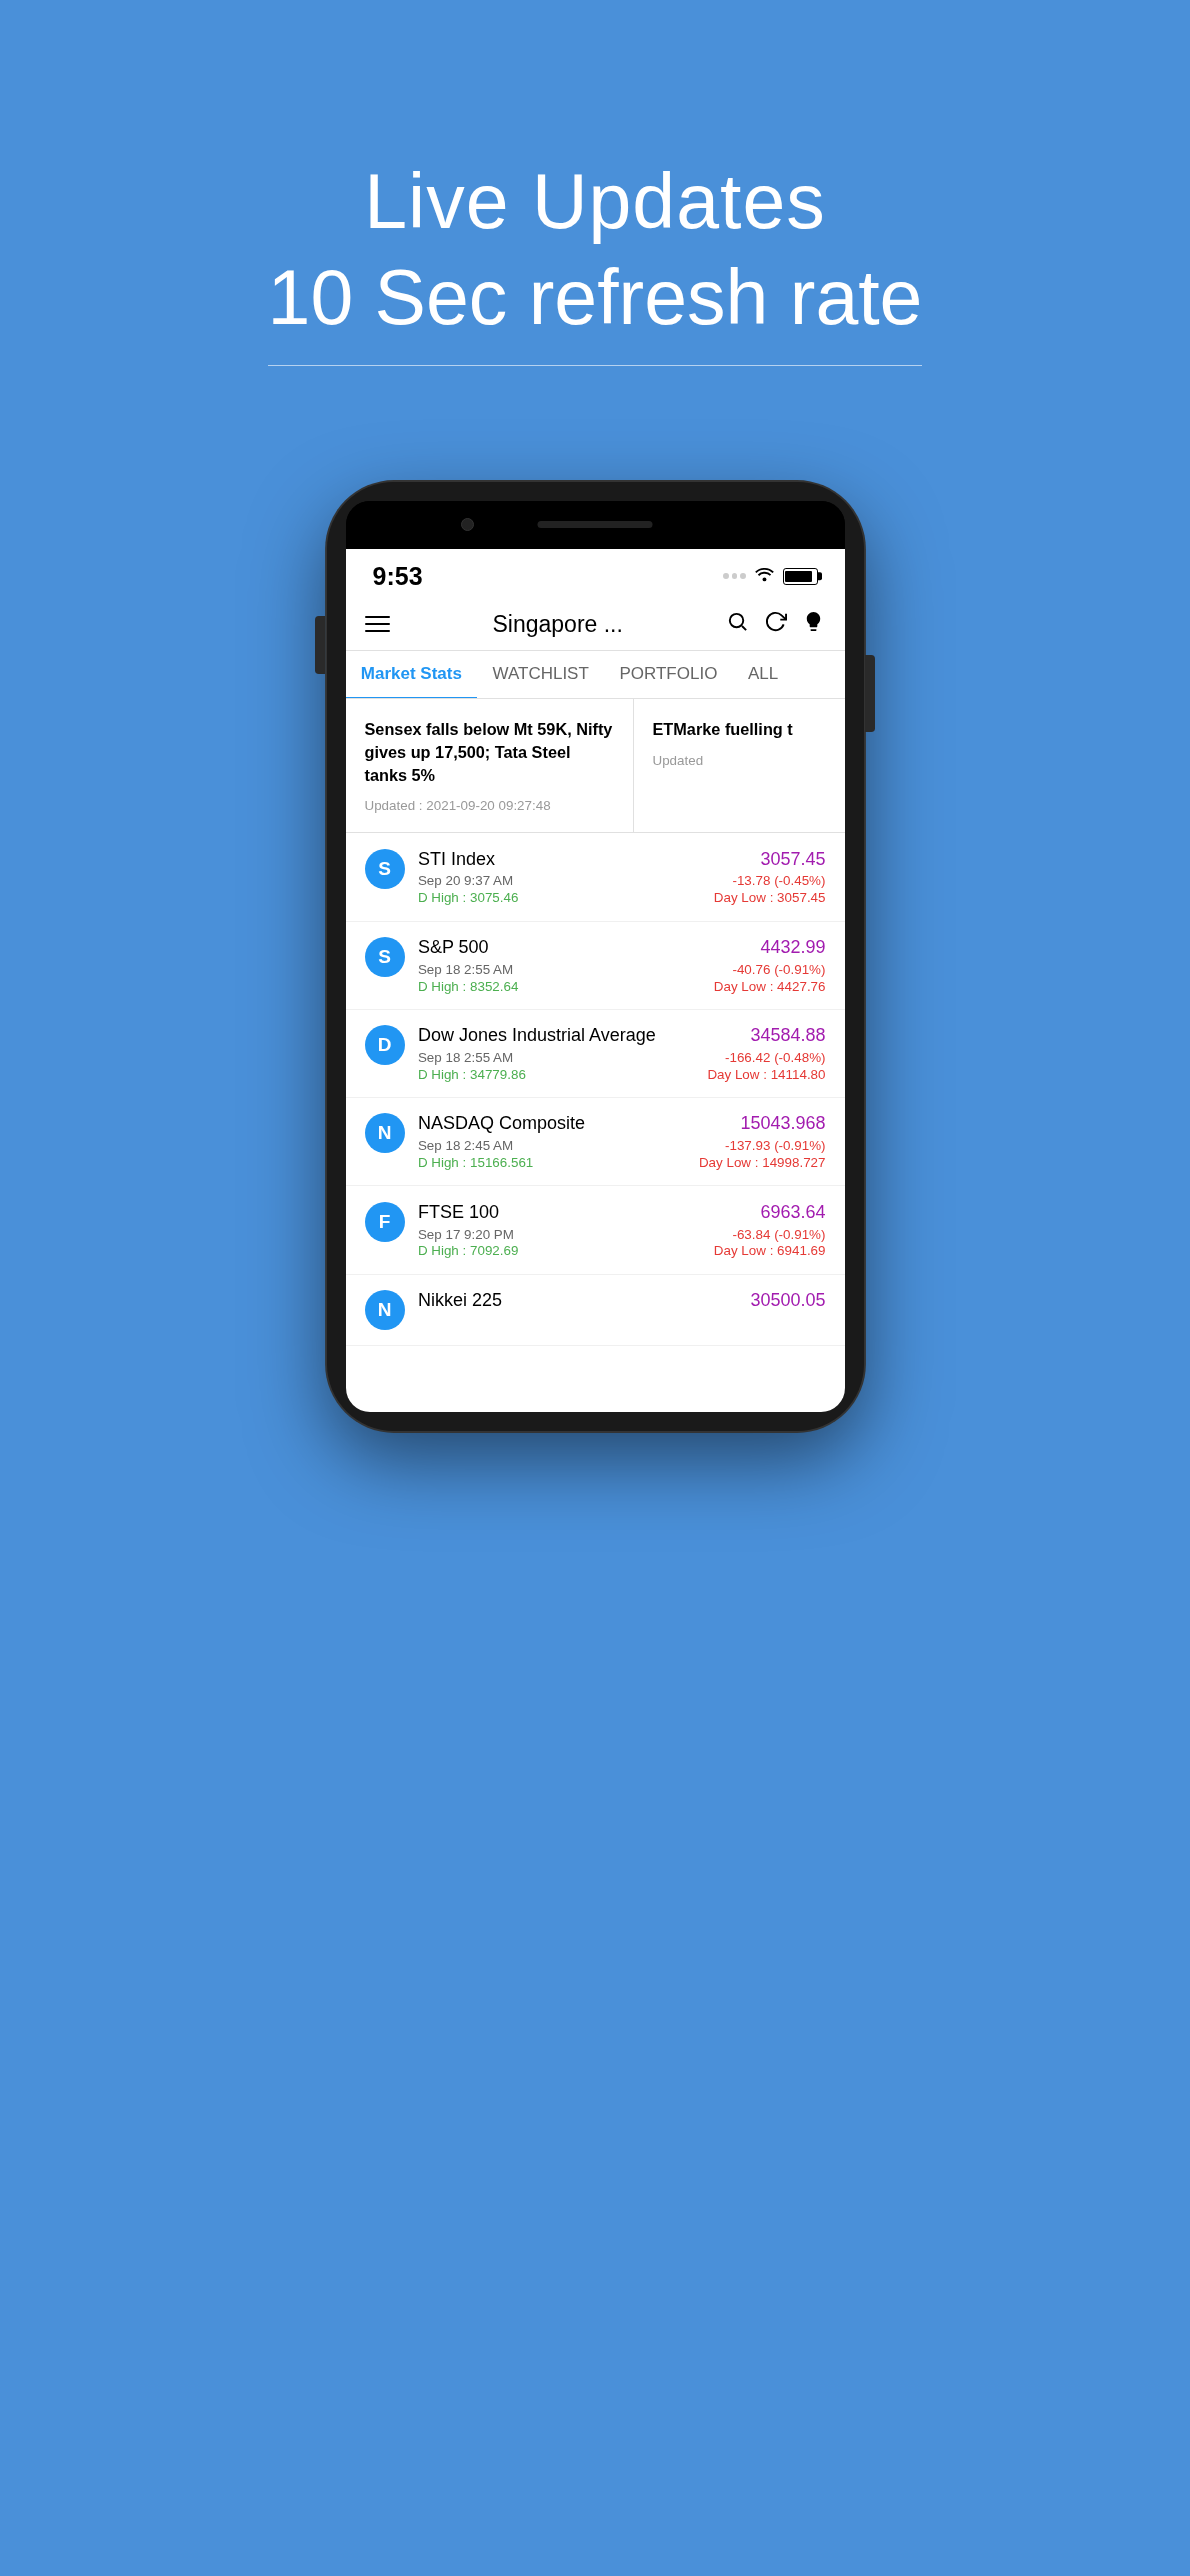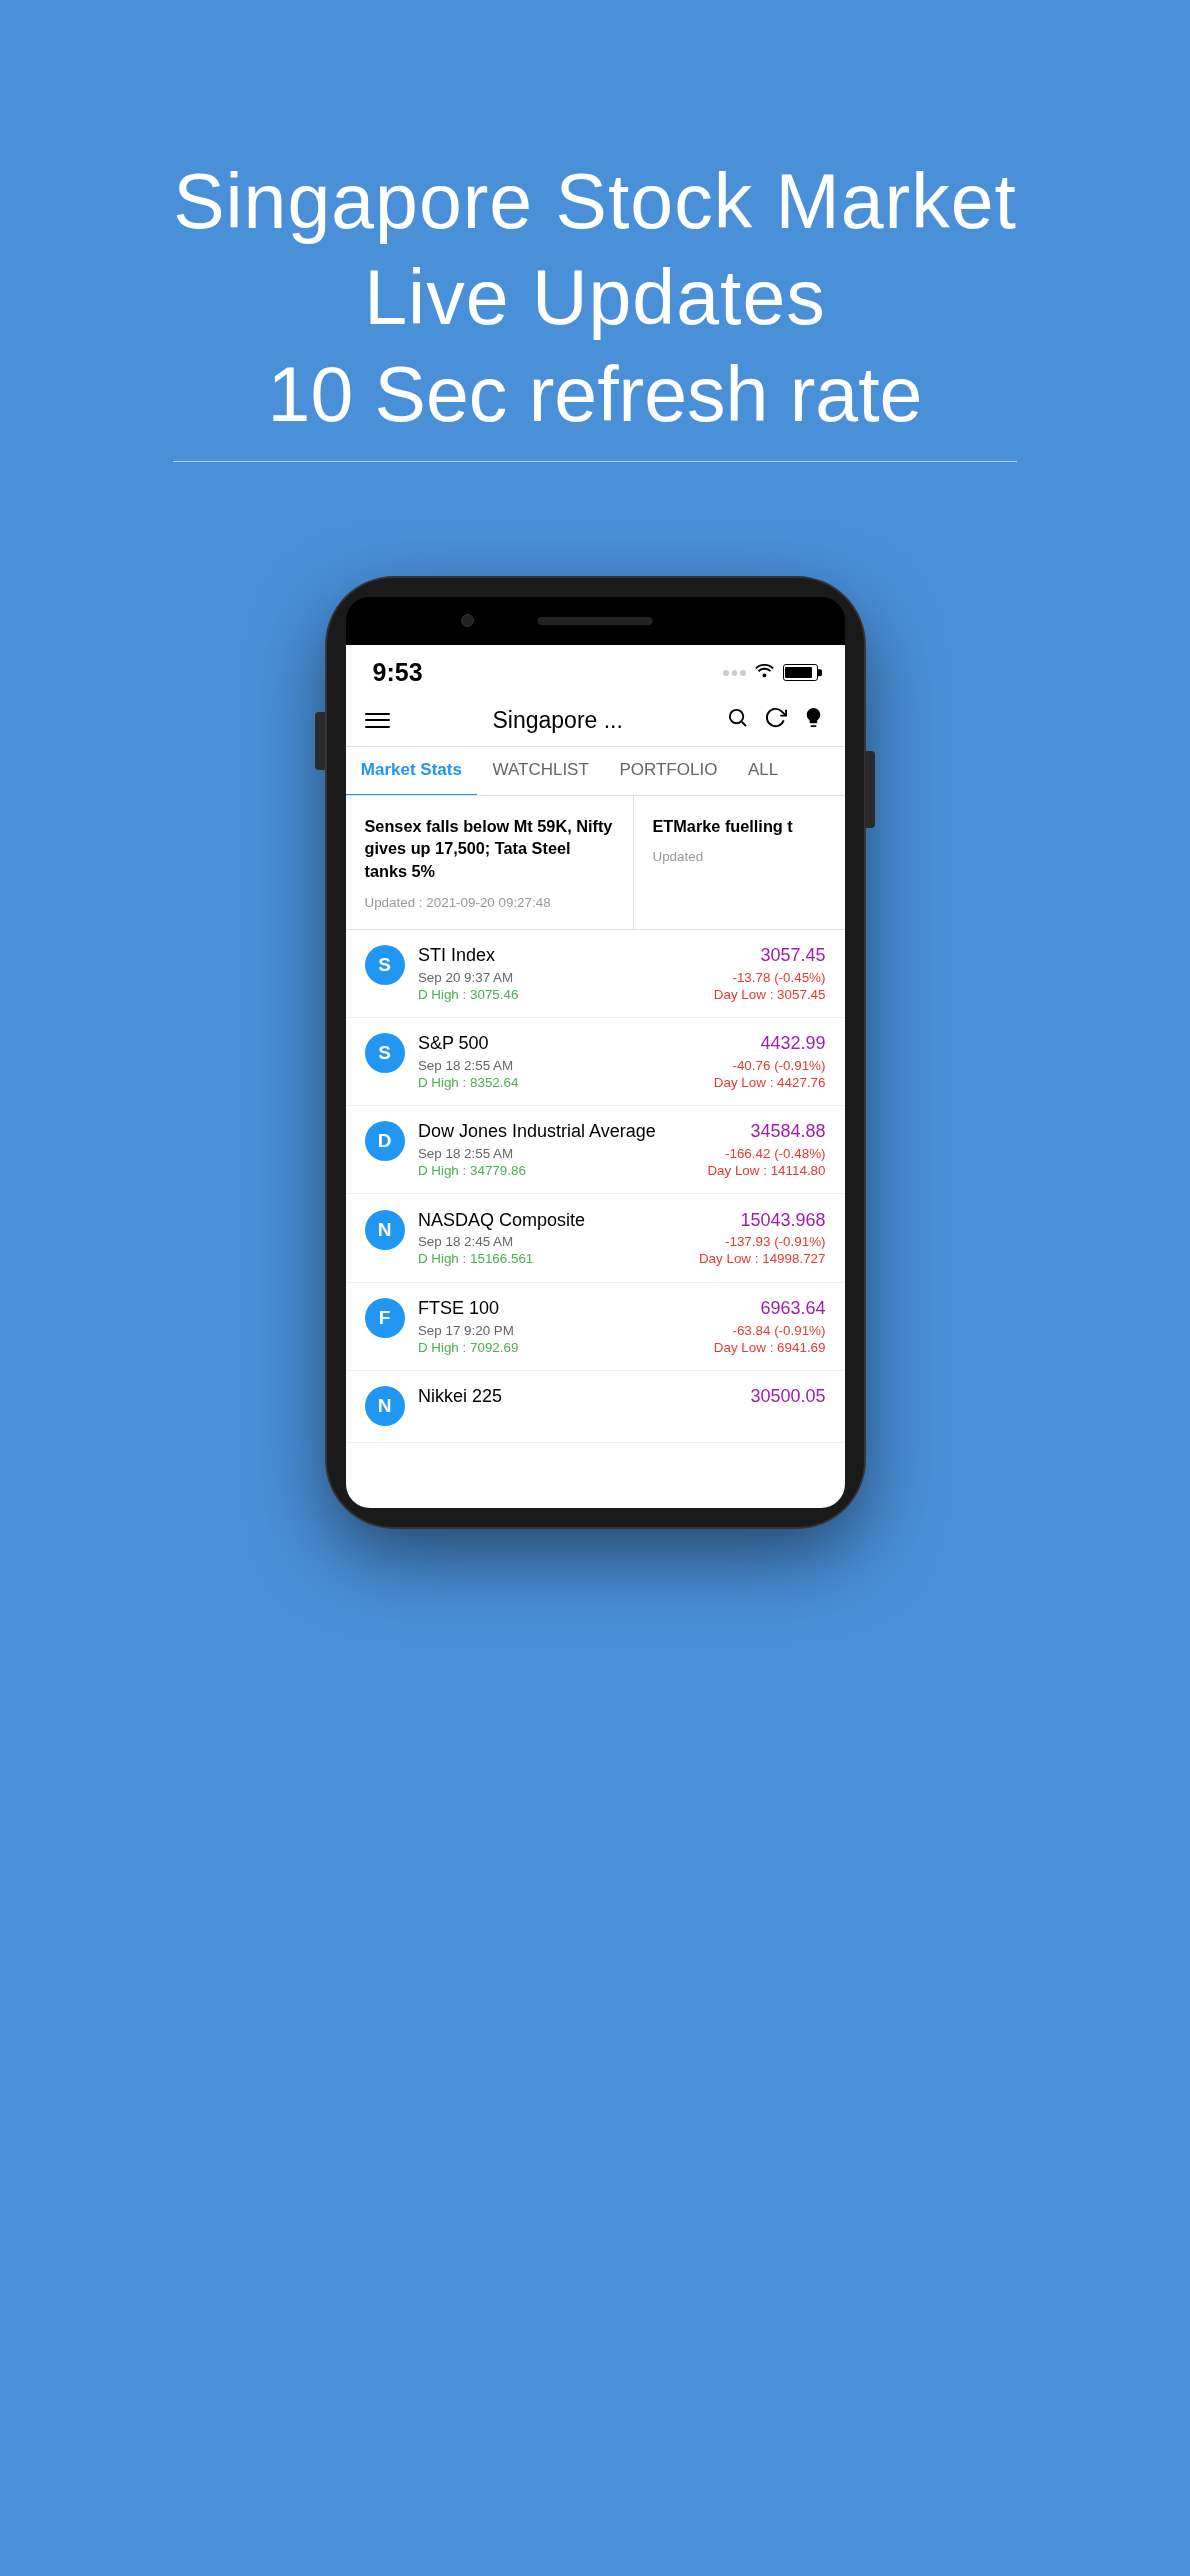--- a/index.html
+++ b/index.html
@@ -355,21 +355,20 @@
     .stock-low {
       font-size: 13.4px;
       color: #e53935;
       text-align: right;
     }
   </style>
 </head>
 <body>
 
 <div class="hero">
-  <div class="hero-title">Singapore Stock Market</div>
   <div class="hero-title">Live Updates</div>
   <div class="hero-subtitle">10 Sec refresh rate</div>
 </div>
 
 <div class="phone-container">
   <div class="phone-outer">
     <div class="phone-inner">
 
       <div class="phone-notch">
         <div class="phone-notch-camera"></div>

